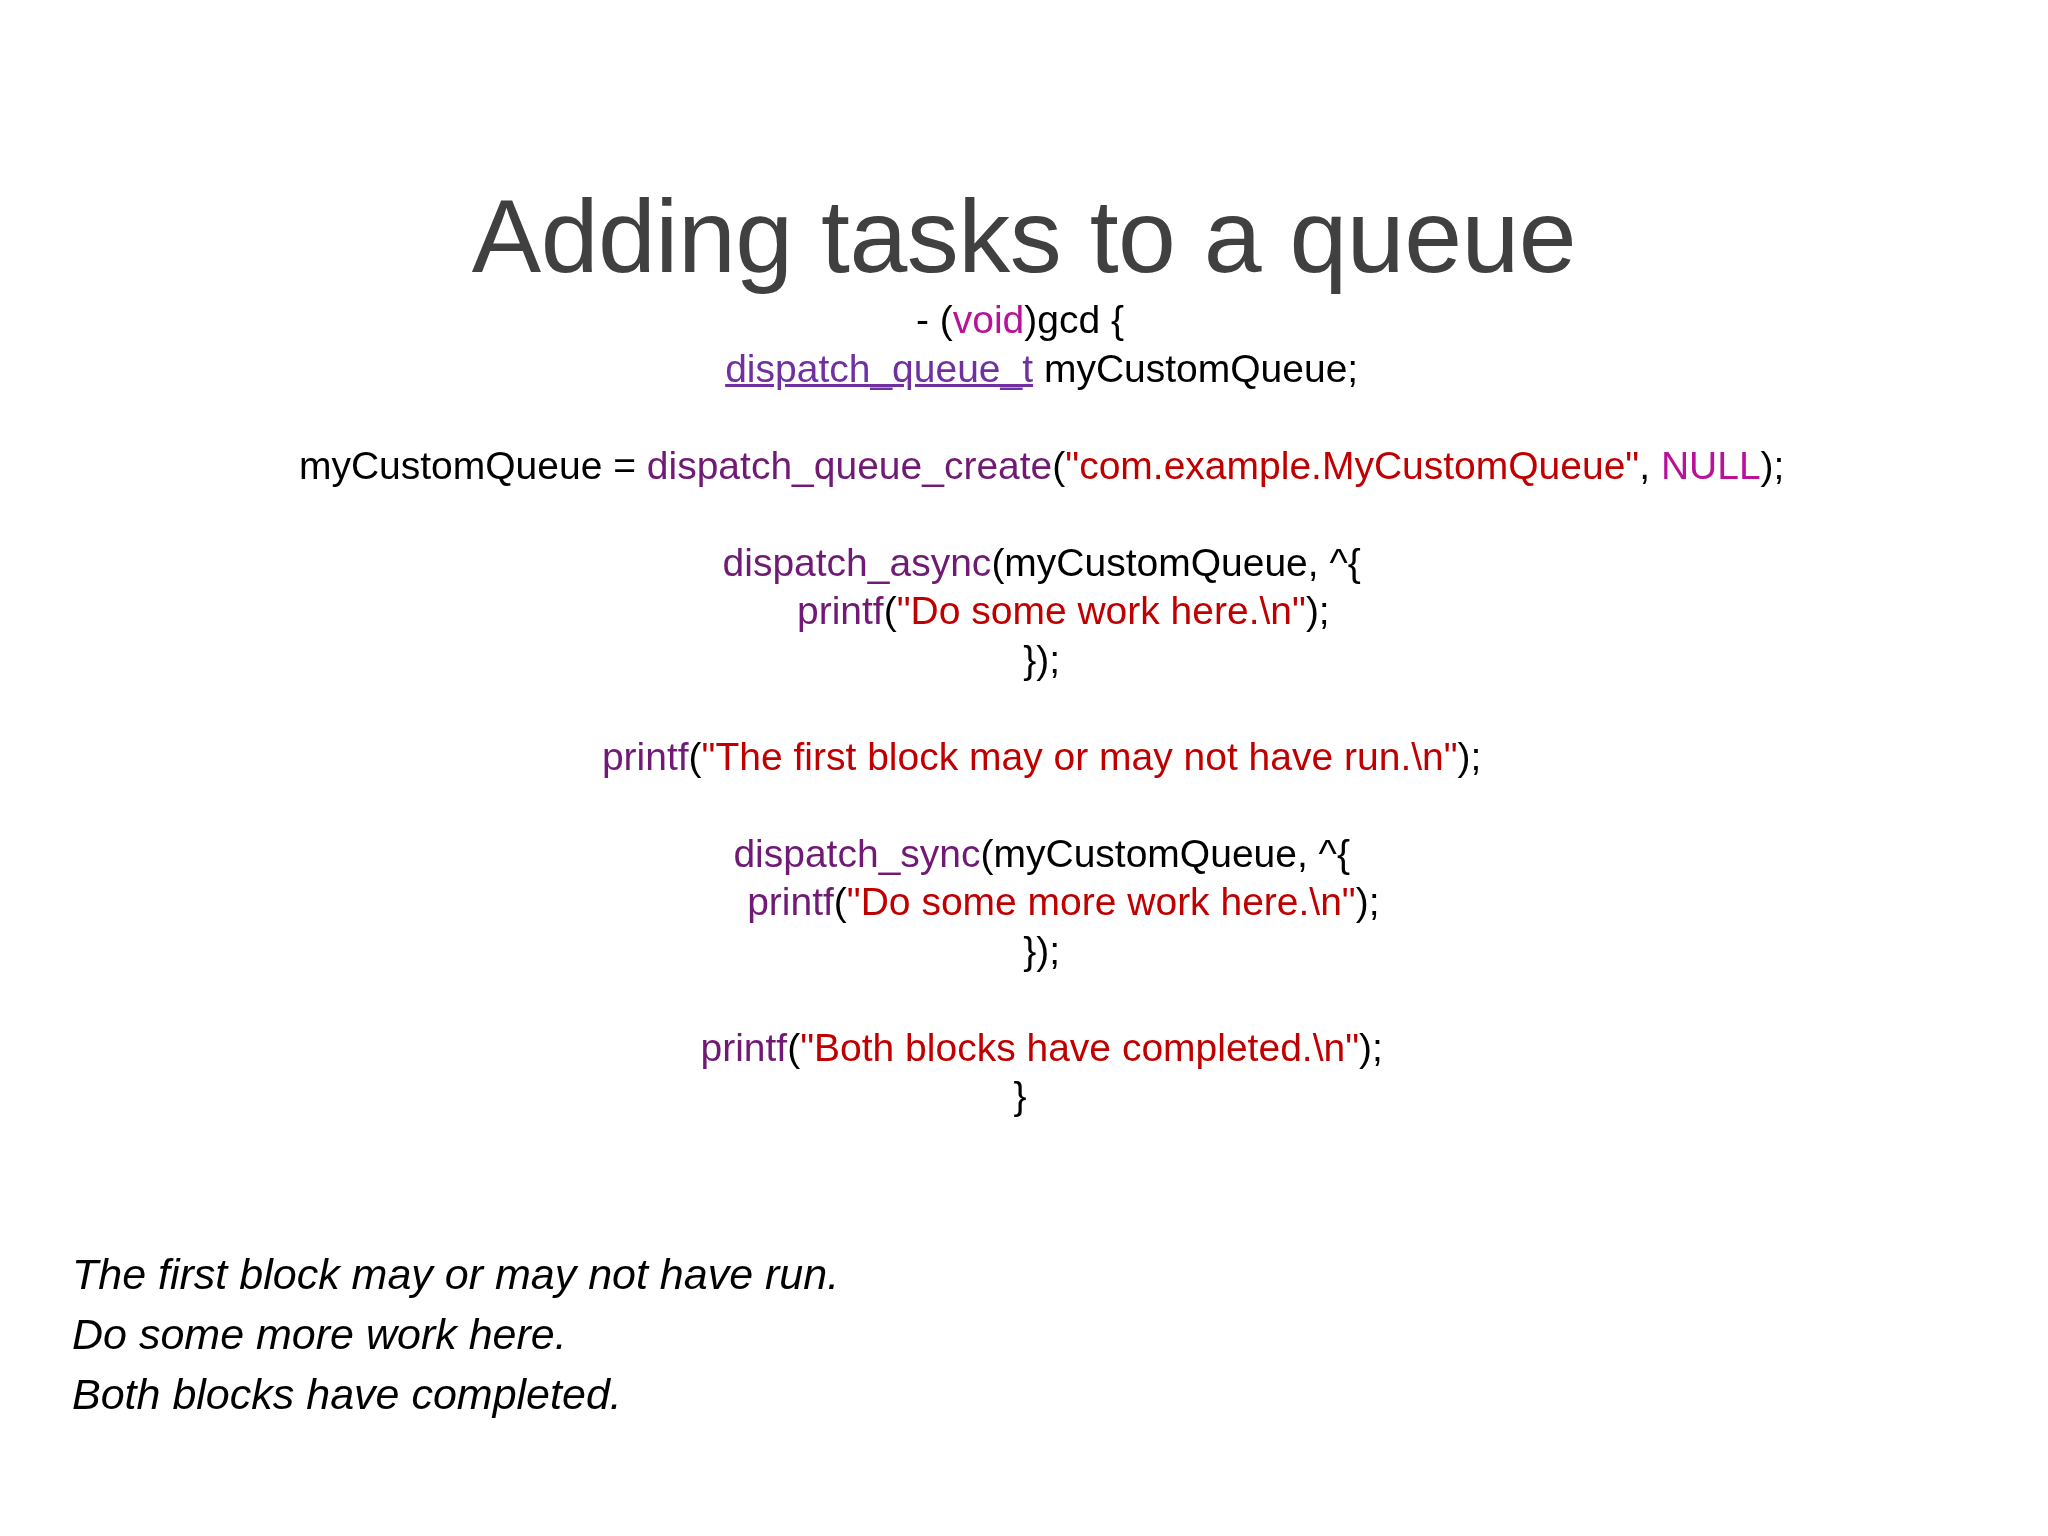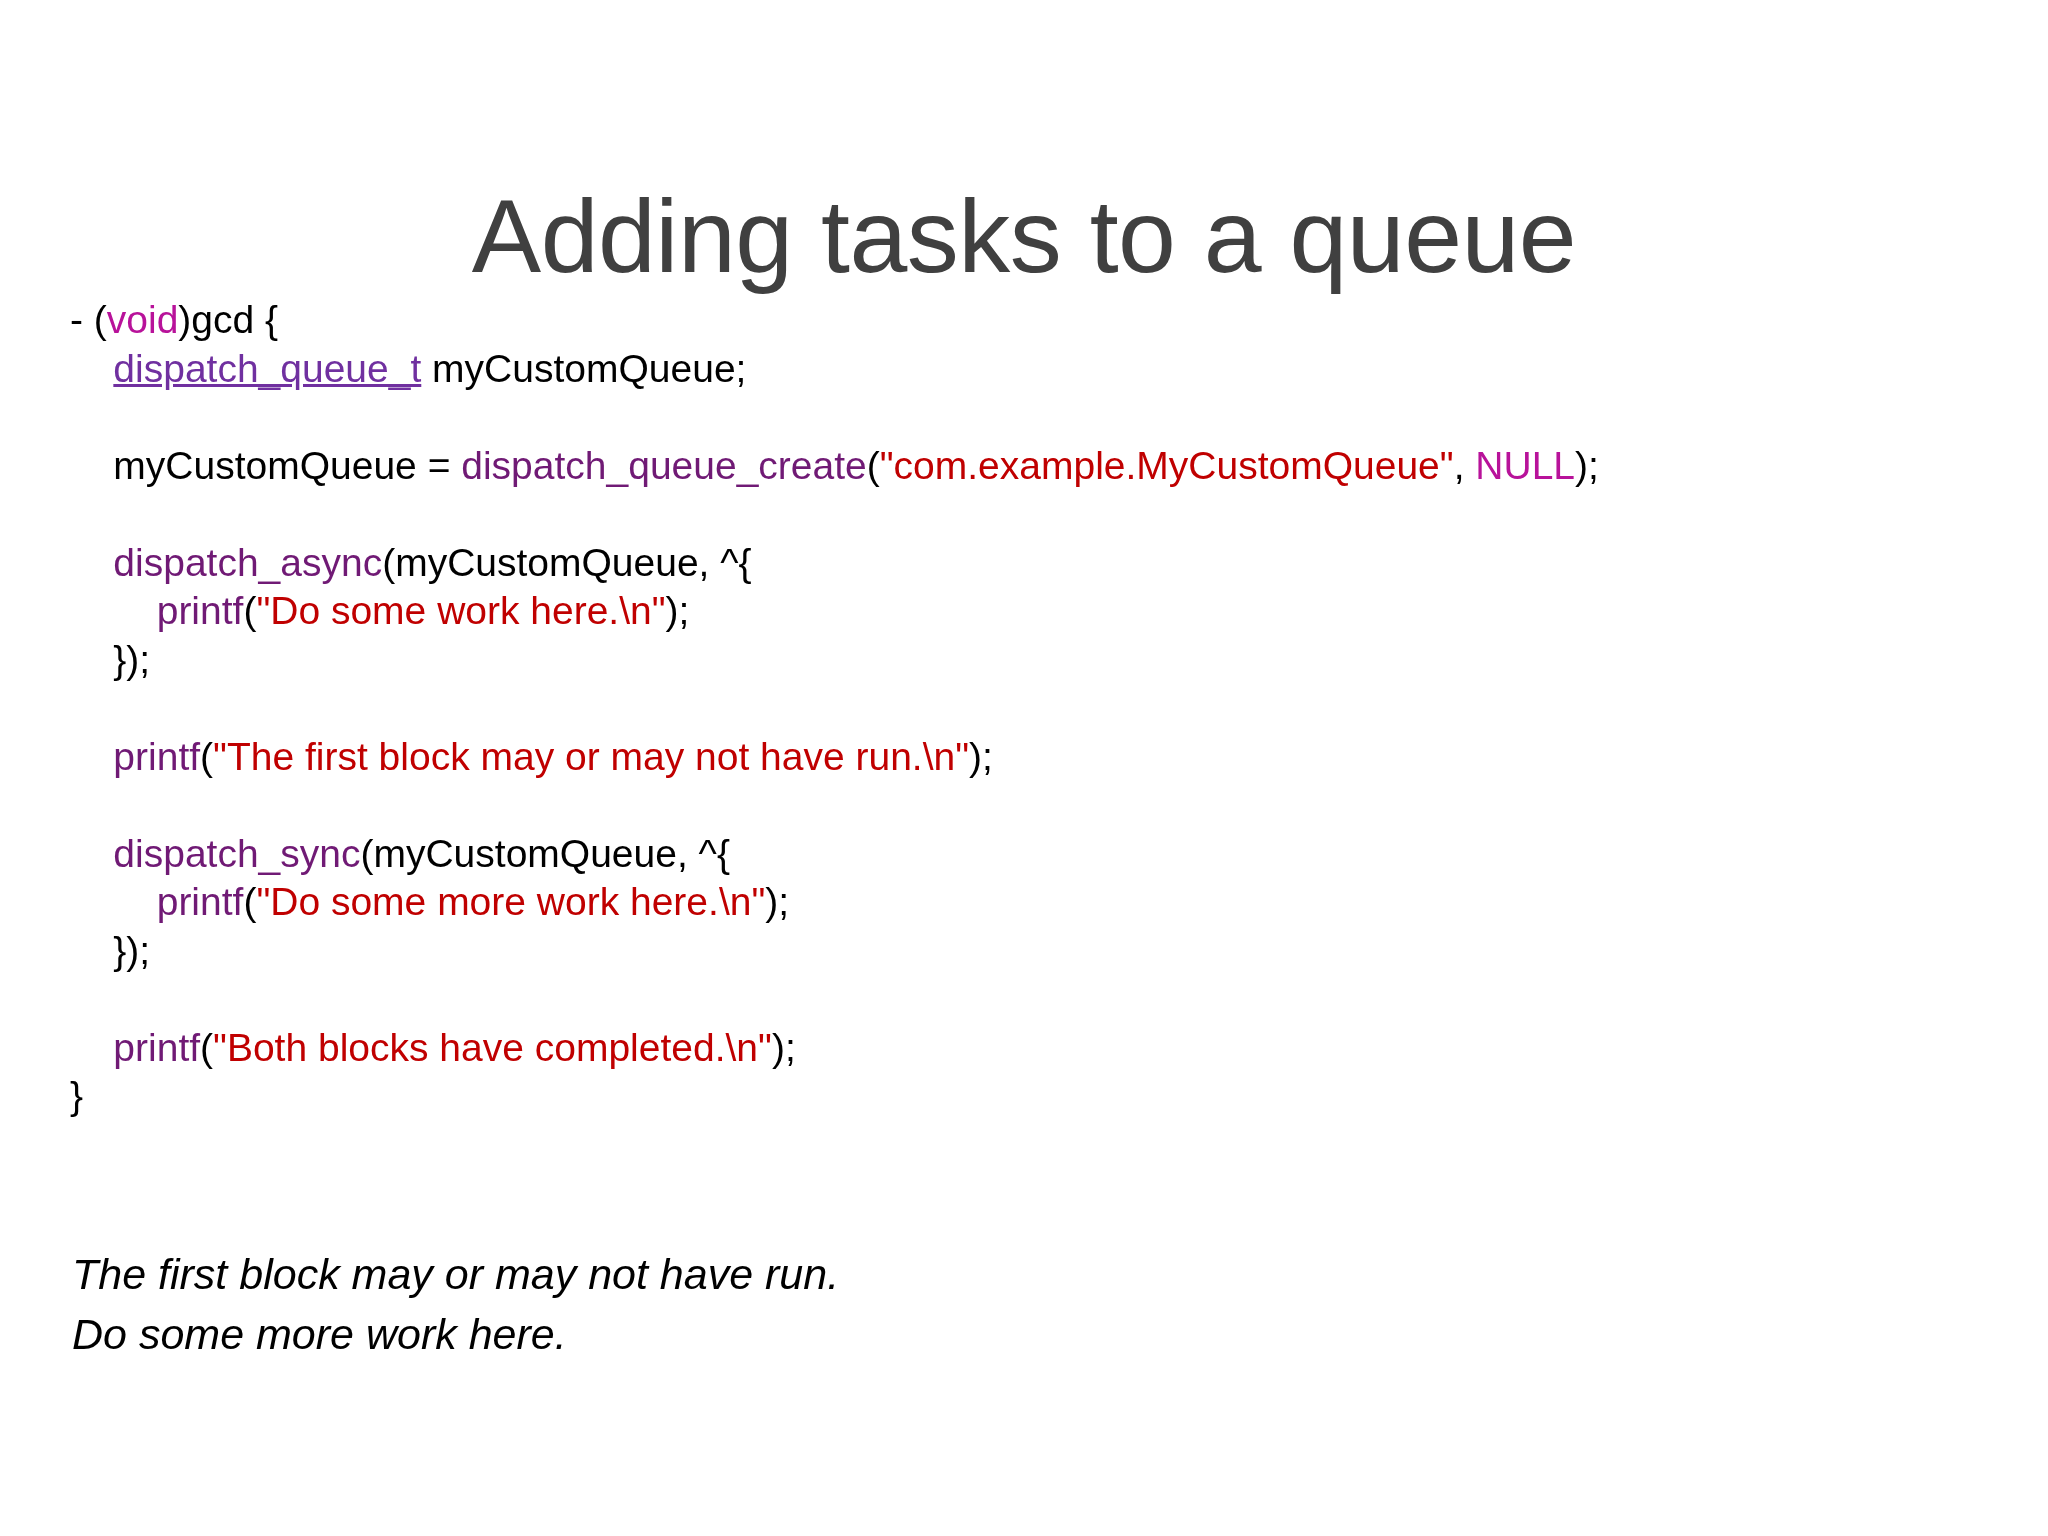--- a/index.html
+++ b/index.html
@@ -46,20 +46,21 @@
     width: 1900px;
     font-family: "Liberation Sans", sans-serif;
     font-size: 39px;
     line-height: 48.5px;
     color: #000000;
     white-space: pre;
   }
   .code-line {
     height: 48.5px;
     white-space: pre;
+    text-align: center;
   }
   .code-line.blank {
     height: 48.5px;
   }
 
   
   .tok-plain    { color: #000000; }
   .tok-keyword  { color: #B8129A; }   
   .tok-type     { color: #7030A0; text-decoration: underline; }   
   .tok-func     { color: #701a75; }   
@@ -87,15 +88,16 @@
 
 <div class="slide">
 
   <h1 class="slide-title">Adding tasks to a queue</h1>
 
   <div class="code-block" id="code-listing"><div class="code-line"><span></span><span class="tok-plain">- (</span><span class="tok-keyword">void</span><span class="tok-plain">)gcd {</span></div><div class="code-line"><span>    </span><span class="tok-type">dispatch_queue_t</span><span class="tok-plain"> myCustomQueue;</span></div><div class="code-line blank">&nbsp;</div><div class="code-line"><span>    </span><span class="tok-plain">myCustomQueue = </span><span class="tok-func">dispatch_queue_create</span><span class="tok-plain">(</span><span class="tok-string">"com.example.MyCustomQueue"</span><span class="tok-plain">, </span><span class="tok-keyword">NULL</span><span class="tok-plain">);</span></div><div class="code-line blank">&nbsp;</div><div class="code-line"><span>    </span><span class="tok-func">dispatch_async</span><span class="tok-plain">(myCustomQueue, ^{</span></div><div class="code-line"><span>        </span><span class="tok-func">printf</span><span class="tok-plain">(</span><span class="tok-string">"Do some work here.\n"</span><span class="tok-plain">);</span></div><div class="code-line"><span>    </span><span class="tok-plain">});</span></div><div class="code-line blank">&nbsp;</div><div class="code-line"><span>    </span><span class="tok-func">printf</span><span class="tok-plain">(</span><span class="tok-string">"The first block may or may not have run.\n"</span><span class="tok-plain">);</span></div><div class="code-line blank">&nbsp;</div><div class="code-line"><span>    </span><span class="tok-func">dispatch_sync</span><span class="tok-plain">(myCustomQueue, ^{</span></div><div class="code-line"><span>        </span><span class="tok-func">printf</span><span class="tok-plain">(</span><span class="tok-string">"Do some more work here.\n"</span><span class="tok-plain">);</span></div><div class="code-line"><span>    </span><span class="tok-plain">});</span></div><div class="code-line blank">&nbsp;</div><div class="code-line"><span>    </span><span class="tok-func">printf</span><span class="tok-plain">(</span><span class="tok-string">"Both blocks have completed.\n"</span><span class="tok-plain">);</span></div><div class="code-line"><span></span><span class="tok-plain">}</span></div></div>
 
   <div class="output-block" id="console-output">
       <div class="output-line">The first block may or may not have run.</div>
       <div class="output-line">Do some more work here.</div>
+      <div class="output-line">Both blocks have completed.</div>
     </div>
 
 </div>
 
 </body></html>

